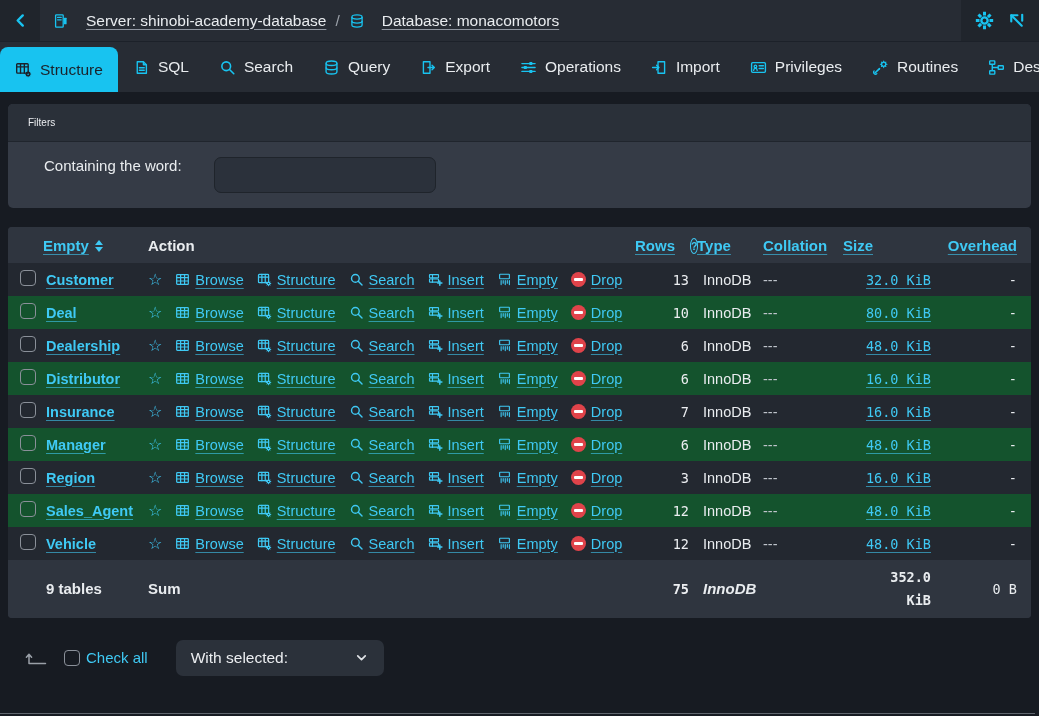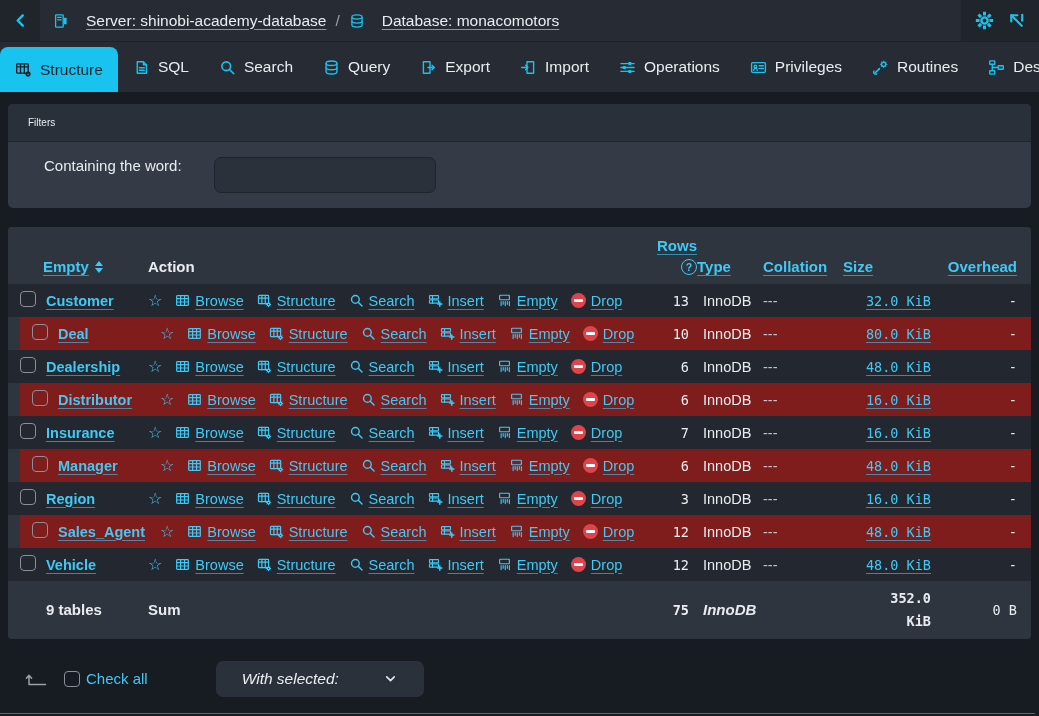--- a/index.html
+++ b/index.html
@@ -35,31 +35,31 @@
   .card-header { background:#2a3039; padding:13px 20px; font-size:10px; border-bottom:1px solid #20252d; color:#eceef1; }
   .card-body { padding:15px 36px; display:flex; align-items:flex-start; gap:32px; }
   .filter-input { width:222px; height:36px; background:#2b313b; border:1px solid #1f242b; border-radius:7px; color:#e9ecef; padding:0 10px; font-size:15px; outline:none; }
 
   
   .table-card { margin-top:19px; background:#2f353f; border-radius:4px; }
   .tgrid { display:grid; grid-template-columns:26px 102px 1fr 62px 66px 80px 88px 86px; align-items:center; padding:0 14px 0 12px; }
   .thead { background:#2f353f; padding-top:10px; padding-bottom:9px; align-items:end; font-weight:bold; font-size:15px; }
   .hlink { color:#3fc9f4; text-decoration:underline; text-underline-offset:3px; text-decoration-color:rgba(63,201,244,.6); cursor:pointer; }
   .th-table { display:flex; align-items:center; gap:6px; grid-column:1 / span 2; padding-left:23px; }
-  .th-rows { display:flex; flex-direction:column; align-items:flex-end; gap:5px; }
+  .th-rows { display:flex; flex-direction:row; align-items:flex-end; gap:15px; }
   .help-ico { width:16px; height:16px; border-radius:50%; border:1.4px solid #3fc9f4; color:#3fc9f4; font-size:10.5px; font-weight:bold; display:inline-flex; align-items:center; justify-content:center; cursor:pointer; }
   .th-overhead { text-align:right; }
   .sort-ico { display:inline-flex; flex-direction:column; gap:2px; }
   .sort-ico i { width:0; height:0; border-left:4px solid transparent; border-right:4px solid transparent; display:block; }
   .sort-ico .up { border-bottom:5px solid #3fc9f4; }
   .sort-ico .dn { border-top:5px solid #3fc9f4; }
 
   .trow { height:33px; font-size:14.5px; }
   .trow.odd  { background:#232830; }
-  .trow.even { background:#7f1d1d;margin-left:12px; }
+  .trow.even { background:#14532d; }
   .cb { appearance:none; -webkit-appearance:none; width:16px; height:16px; border:1.5px solid #8a9099; border-radius:4px; background:transparent; margin:0; cursor:pointer; }
   .name-link { color:#3fc9f4; font-weight:bold; text-decoration:underline; text-underline-offset:3px; text-decoration-color:rgba(63,201,244,.6); cursor:pointer; }
   .cell-actions { display:flex; align-items:center; gap:13px; }
   .star { color:#3fc9f4; font-size:16px; line-height:1; cursor:pointer; }
   .alink { color:#3fc9f4; text-decoration:underline; text-underline-offset:3px; text-decoration-color:rgba(63,201,244,.6); display:inline-flex; align-items:center; gap:5px; cursor:pointer; }
   .alink svg { color:#3fc9f4; }
   .drop-ico { width:15px; height:15px; border-radius:50%; background:#e0434a; position:relative; display:inline-block; }
   .drop-ico::after { content:""; position:absolute; left:3px; right:3px; top:6px; height:3px; background:#fff; border-radius:1px; }
 
   .mono { font-family:"DejaVu Sans Mono", monospace; font-size:13.5px; }
@@ -71,21 +71,21 @@
   .cell-overhead { text-align:right; color:#e9ecef; }
 
   .tsum { background:#2f353f; min-height:53px; font-weight:bold; font-size:15px; padding-top:6px; padding-bottom:6px; }
   .sum-type { font-style:italic; padding-left:6px; }
   .sum-size { text-align:right; width:56px; justify-self:end; line-height:1.7; }
 
   
   .footer-controls { display:flex; align-items:center; margin:21px 0 0 24px; height:38px; }
   .mark-arrow { color:#9aa0a8; margin-right:14px; display:flex; }
   .check-all-label { color:#3fc9f4; margin-left:6px; cursor:pointer; }
-  .select { margin-left:68px; width:208px; height:36px; background:#2b313a; border-radius:7px; display:flex; align-items:center; justify-content:space-between; padding:0 26px; font-size:15.5px; cursor:pointer; color:#eceef1;font-style:italic; }
+  .select { margin-left:28px; width:208px; height:36px; background:#2b313a; border-radius:7px; display:flex; align-items:center; justify-content:space-between; padding:0 15px; font-size:15.5px; cursor:pointer; color:#eceef1; }
   .select svg { color:#dfe2e6; }
   .bottom-divider { position:absolute; left:0; right:4px; bottom:2px; border:none; border-top:1px solid #60666e; margin:0; }
 </style>
 </head>
 <body>
 
 <svg width="0" height="0" style="position:absolute" aria-hidden="true">
   <defs>
     <g id="sym-grid" fill="none" stroke="currentColor" stroke-width="1.3" stroke-linecap="round">
       <rect x="1.8" y="2.8" width="12.4" height="10.4" rx="0.8"></rect>
@@ -240,29 +240,29 @@
       <span>Query</span>
     </a>
     <a class="tab">
       <svg width="17" height="17" viewBox="0 0 16 16">
         <use href="#sym-export"></use>
       </svg>
       <span>Export</span>
     </a>
     <a class="tab">
       <svg width="17" height="17" viewBox="0 0 16 16">
+        <use href="#sym-sliders"></use>
+      </svg>
+      <span>Operations</span>
+    </a>
+    <a class="tab">
+      <svg width="17" height="17" viewBox="0 0 16 16">
         <use href="#sym-import"></use>
       </svg>
       <span>Import</span>
-    </a>
-    <a class="tab">
-      <svg width="17" height="17" viewBox="0 0 16 16">
-        <use href="#sym-sliders"></use>
-      </svg>
-      <span>Operations</span>
     </a>
     <a class="tab">
       <svg width="17" height="17" viewBox="0 0 16 16">
         <use href="#sym-idcard"></use>
       </svg>
       <span>Privileges</span>
     </a>
     <a class="tab">
       <svg width="17" height="17" viewBox="0 0 16 16">
         <use href="#sym-routines"></use>

